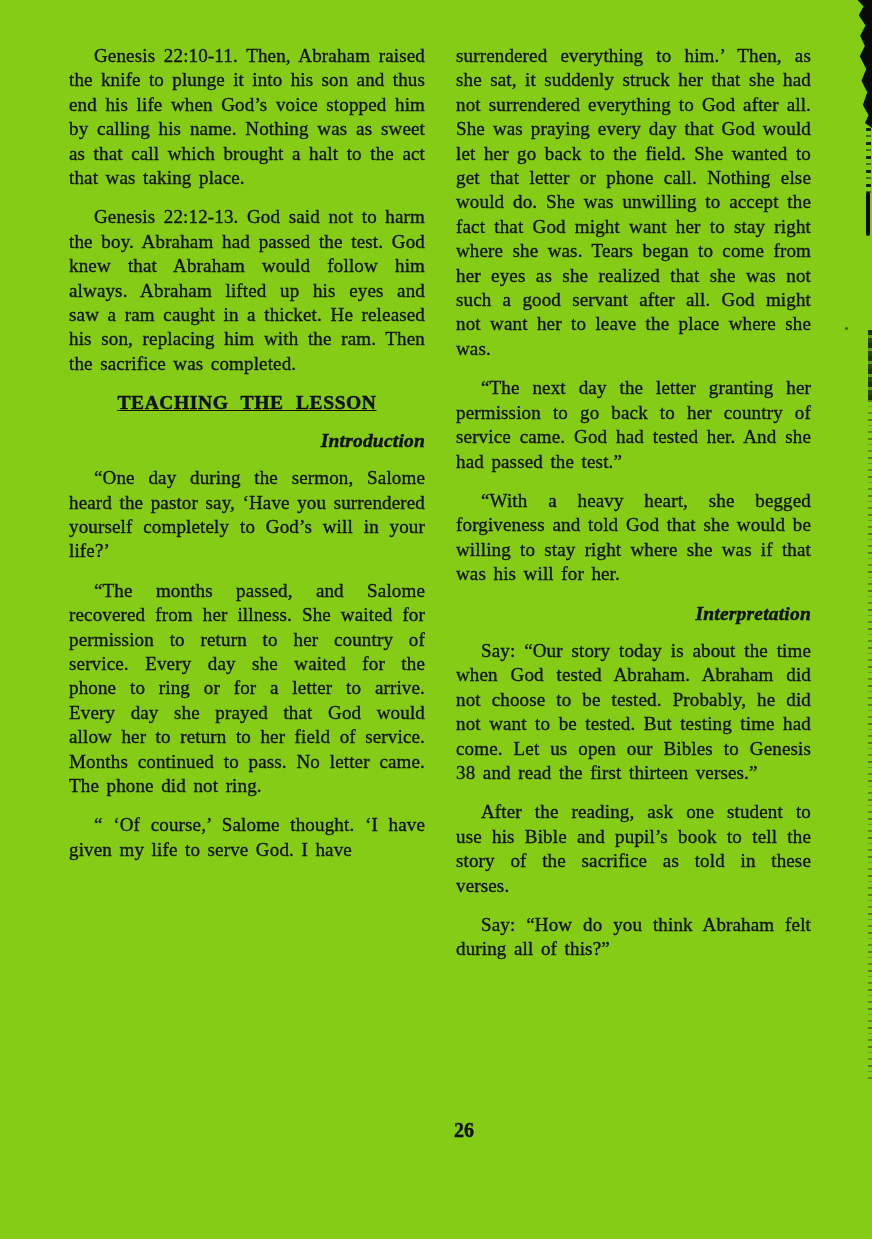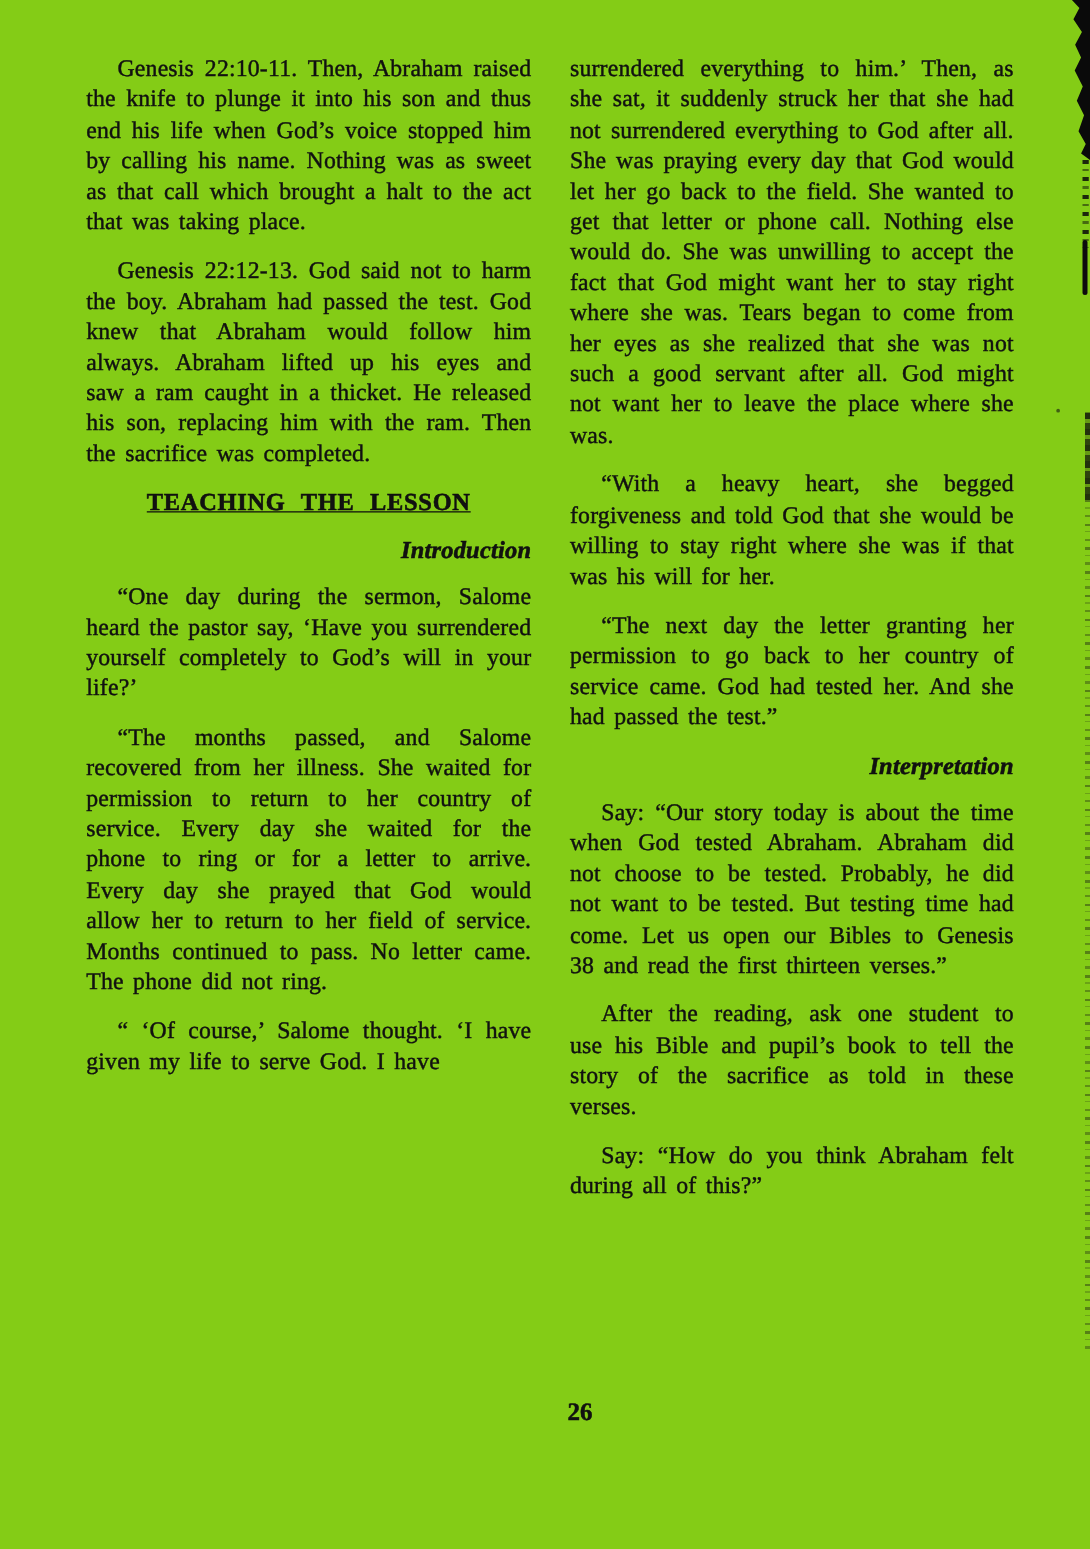--- a/index.html
+++ b/index.html
@@ -118,22 +118,22 @@
     <p class="para">Genesis 22:12-13. God said not to harm the boy. Abraham had passed the test. God knew that Abraham would follow him always. Abraham lifted up his eyes and saw a ram caught in a thicket. He released his son, replacing him with the ram. Then the sacrifice was completed.</p>
     <h2 class="section-heading">TEACHING THE LESSON</h2>
     <h3 class="sub-heading">Introduction</h3>
     <p class="para">“One day during the sermon, Salome heard the pastor say, ‘Have you surrendered yourself completely to God’s will in your life?’</p>
     <p class="para">“The months passed, and Salome recovered from her illness. She waited for permission to return to her country of service. Every day she waited for the phone to ring or for a letter to arrive. Every day she prayed that God would allow her to return to her field of service. Months continued to pass. No letter came. The phone did not ring.</p>
     <p class="para last">“ ‘Of course,’ Salome thought. ‘I have given my life to serve God. I have</p>
   </div>
 
   <div class="column column-right">
     <p class="para no-indent">surrendered everything to him.’ Then, as she sat, it suddenly struck her that she had not surrendered everything to God after all. She was praying every day that God would let her go back to the field. She wanted to get that letter or phone call. Nothing else would do. She was unwilling to accept the fact that God might want her to stay right where she was. Tears began to come from her eyes as she realized that she was not such a good servant after all. God might not want her to leave the place where she was.</p>
+    <p class="para">“The next day the letter granting her permission to go back to her country of service came. God had tested her. And she had passed the test.”</p>
     <p class="para">“With a heavy heart, she begged forgiveness and told God that she would be willing to stay right where she was if that was his will for her.</p>
-    <p class="para">“The next day the letter granting her permission to go back to her country of service came. God had tested her. And she had passed the test.”</p>
     <h3 class="sub-heading">Interpretation</h3>
     <p class="para">Say: “Our story today is about the time when God tested Abraham. Abraham did not choose to be tested. Probably, he did not want to be tested. But testing time had come. Let us open our Bibles to Genesis 38 and read the first thirteen verses.”</p>
     <p class="para">After the reading, ask one student to use his Bible and pupil’s book to tell the story of the sacrifice as told in these verses.</p>
     <p class="para last">Say: “How do you think Abraham felt during all of this?”</p>
   </div>
 
   <div class="page-number">26</div>
 
   <div class="artifact artifact-corner-blob"></div>
   <div class="artifact artifact-dash-streak"></div>

